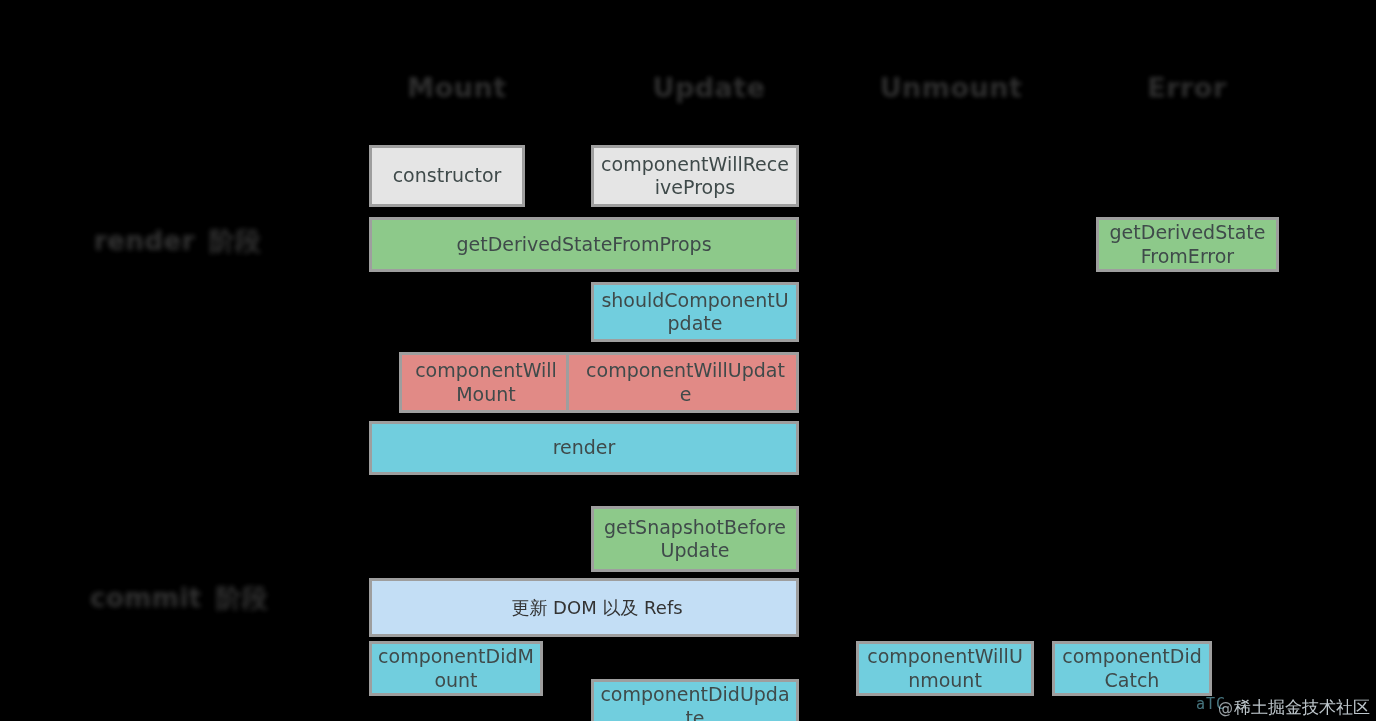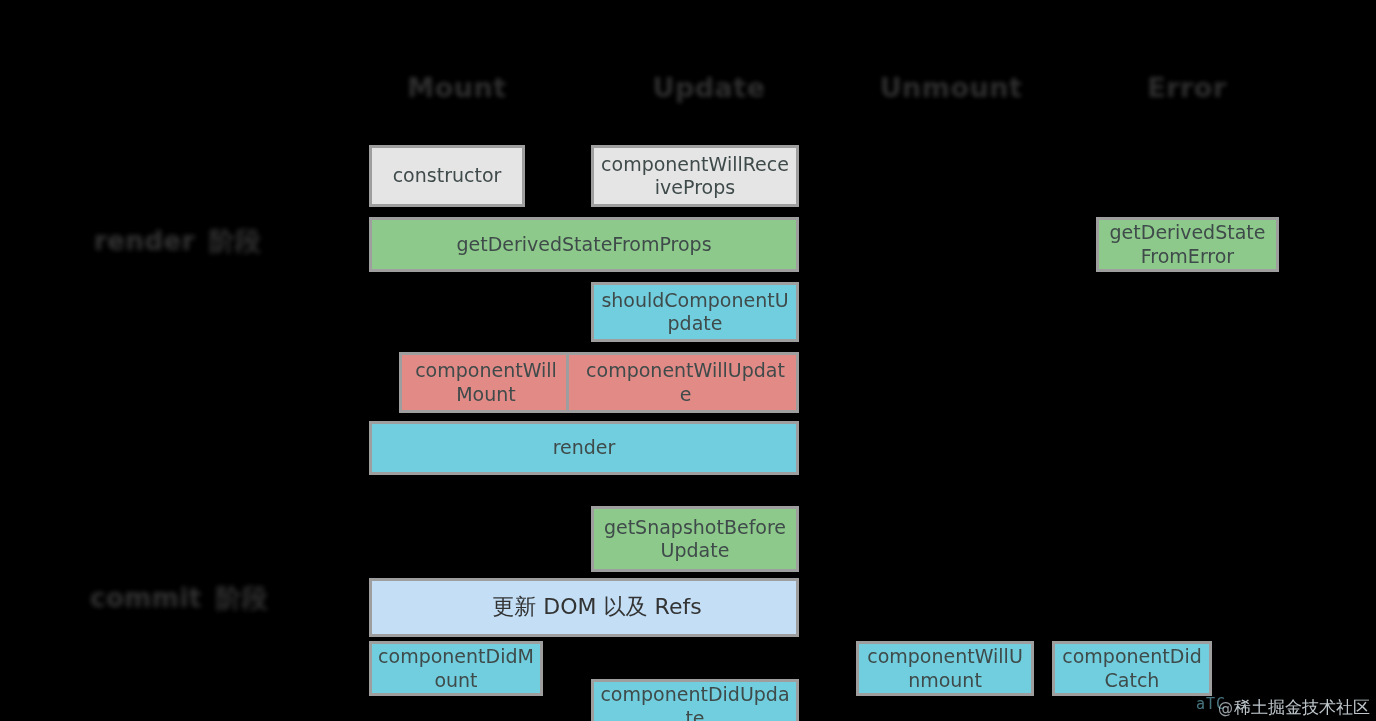--- a/index.html
+++ b/index.html
@@ -46,21 +46,21 @@
     align-items:center;
     justify-content:center;
     text-align:center;
     color:#3f4a4a;
     font-size:19px;
     line-height:1.22;
     padding:2px 6px;
     word-break:break-all;
     font-family:"DejaVu Sans","Liberation Sans",sans-serif;
   }
-  .box.cn{ color:#333; word-break:keep-all; font-size:22px;padding-left:32px;}
+  .box.cn{ color:#333; word-break:keep-all; font-size:18px;padding-left:32px;}
 
   
   .watermark{
     position:absolute;
     right:6px;bottom:2px;
     display:flex;align-items:center;
     color:#dfe9ef;
     font-size:17px;
     opacity:.85;
     white-space:nowrap;

